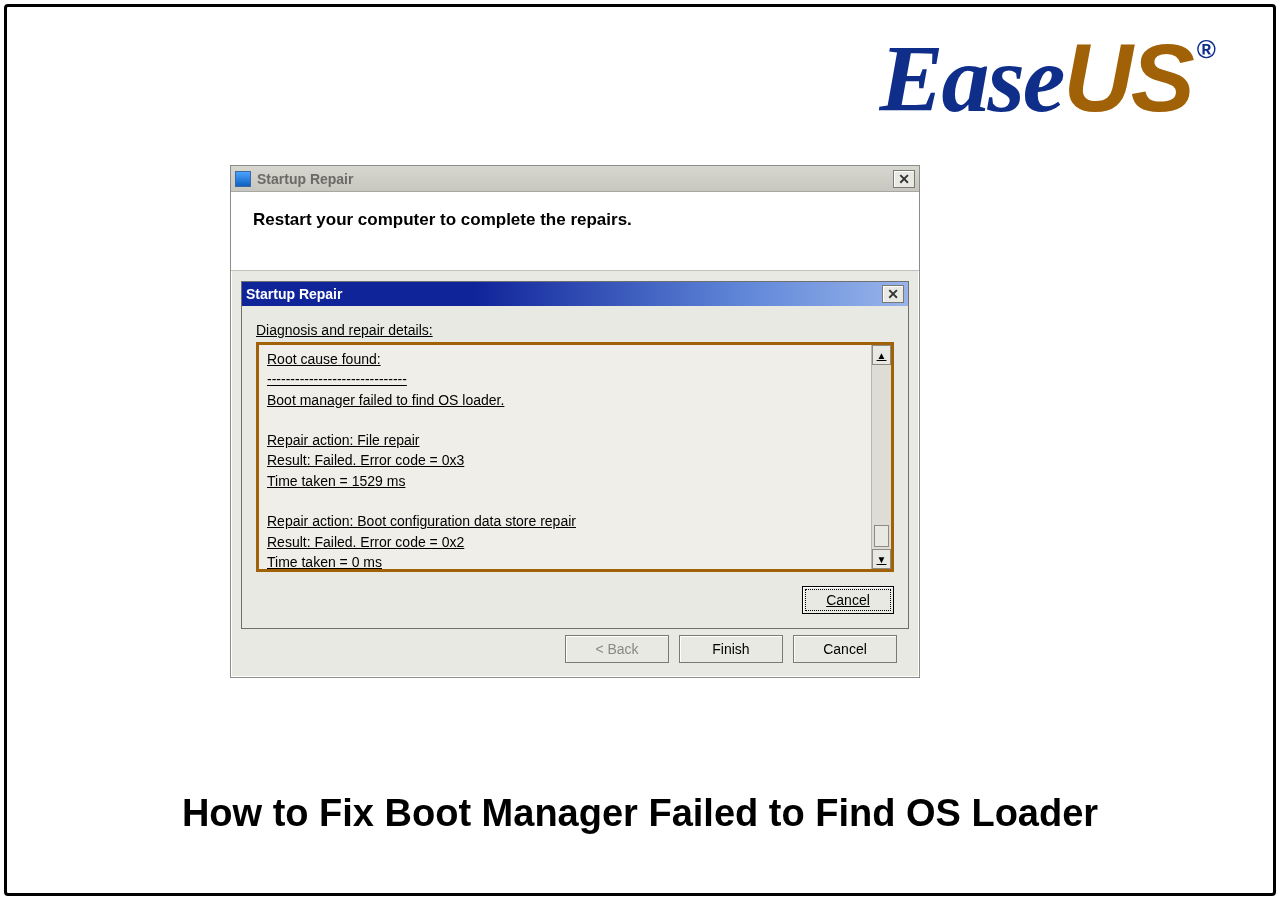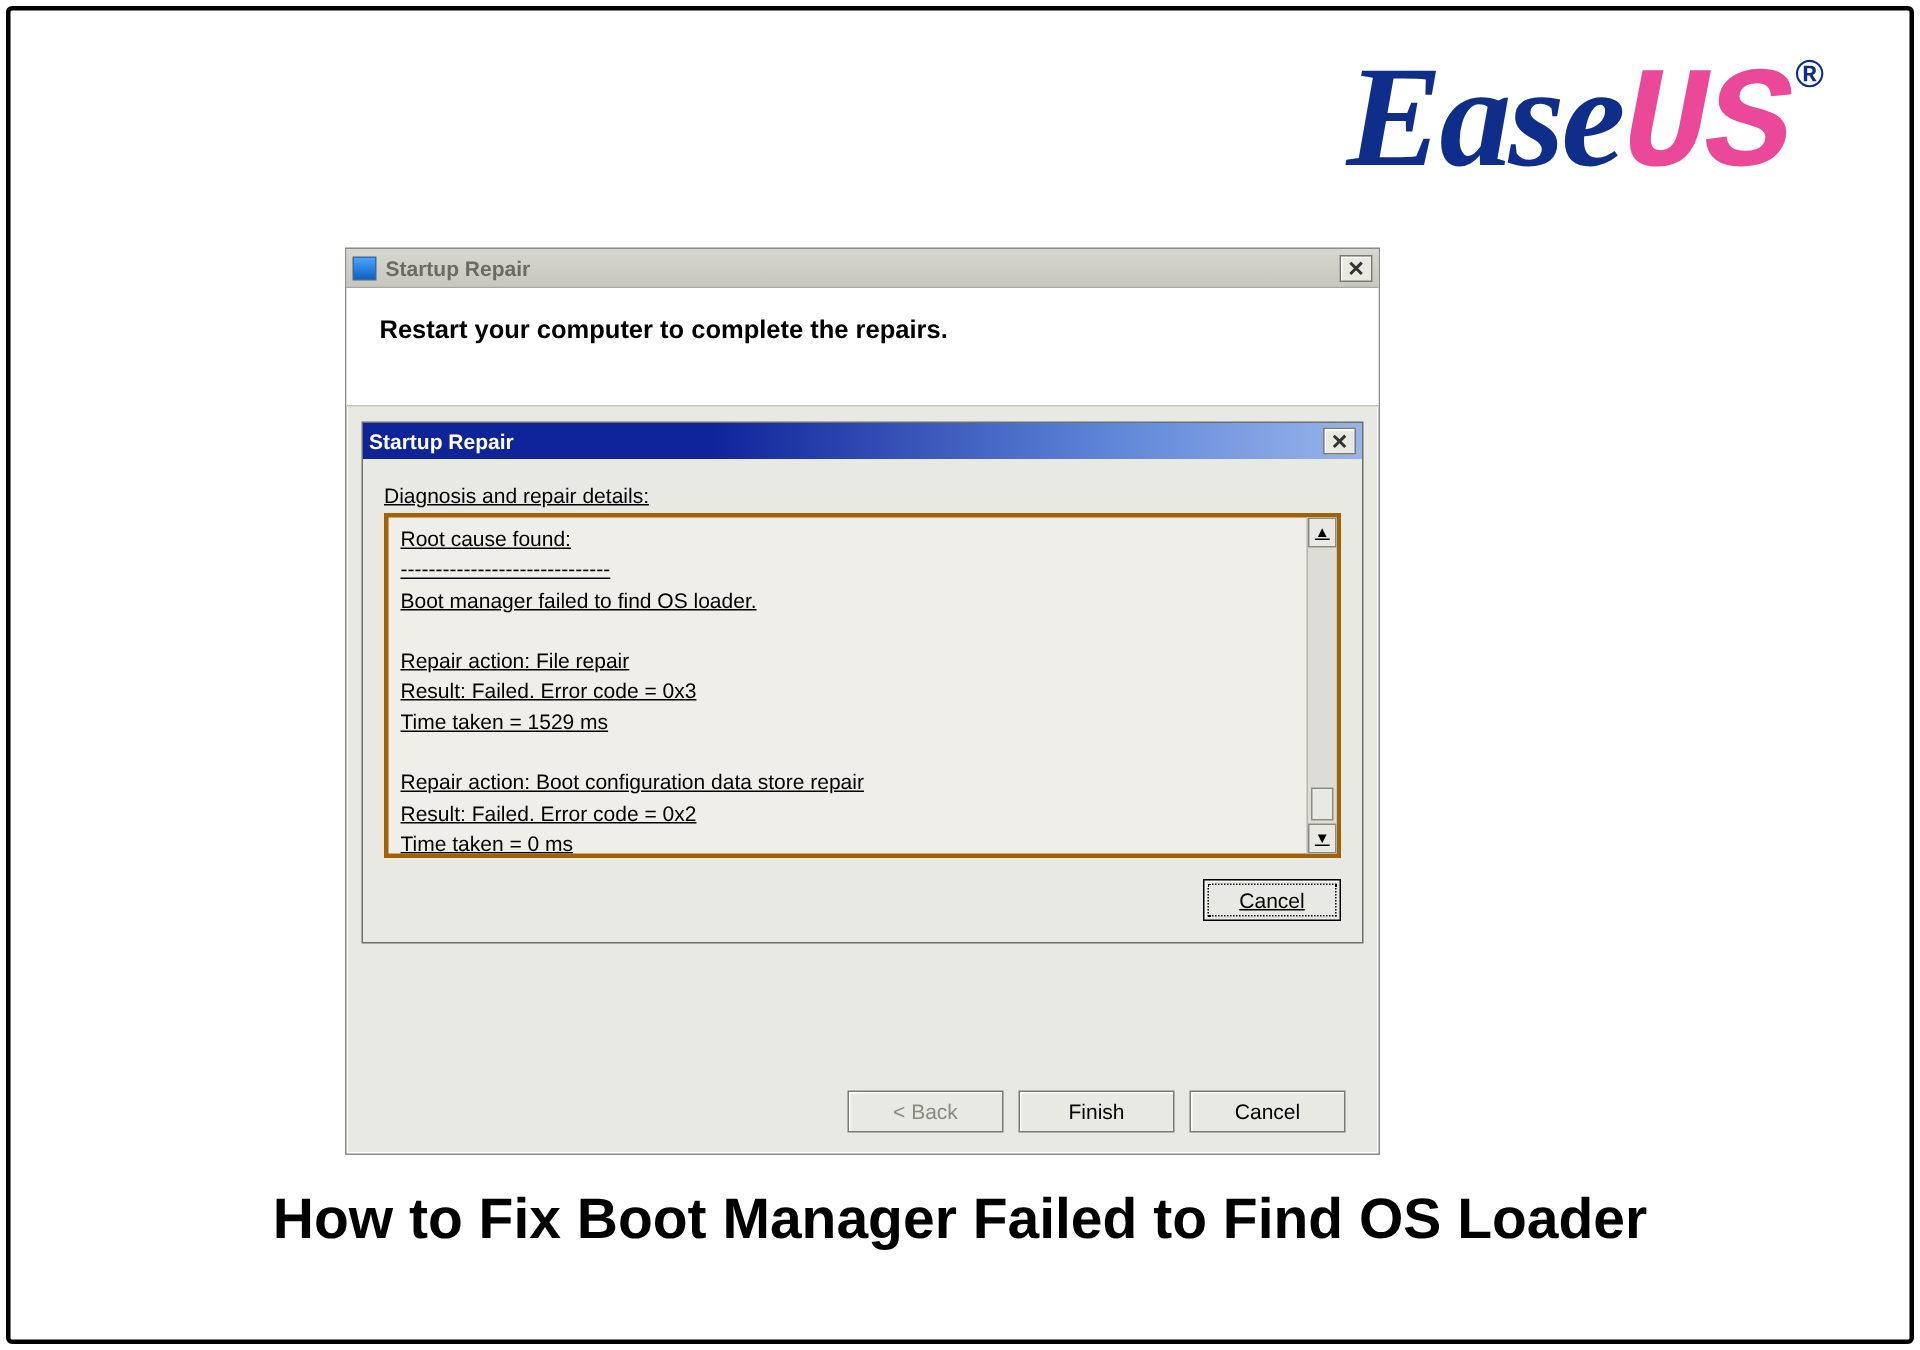--- a/index.html
+++ b/index.html
@@ -18,28 +18,28 @@
   }
 
   
   .logo {
     position:absolute; top:30px; right:70px;
     font-weight:800; font-size:96px; line-height:1;
     letter-spacing:-2px;
     white-space:nowrap;
   }
   .logo .ease { color:#0e2e8a; font-style:italic; font-family: Liberation Serif, serif; font-weight:900;}
-  .logo .us   { color:#ec4899; font-style:italic; font-family: Liberation Mono, monospace; font-weight:900;}
+  .logo .us   { color:#a16207; font-style:italic; font-family: Liberation Sans, sans-serif; font-weight:900;}
   .logo .reg  { color:#0e2e8a; font-size:26px; vertical-align:top; position:relative; top:6px; left:4px; font-style:normal;}
 
   
   .outer-window {
     position:absolute;
     left:230px; top:165px;
-    width:690px; height:605px;
+    width:690px; height:513px;
     border:1px solid #8c8c8c;
     background:#e9e9e4;
     box-shadow:0 0 0 1px #fff inset;
   }
   .outer-titlebar {
     height:26px;
     background:linear-gradient(#d7d6cf,#c8c7bf);
     border-bottom:1px solid #a8a8a0;
     display:flex; align-items:center; padding:0 4px;
     color:#6b6b65; font-weight:700; font-size:14px;

